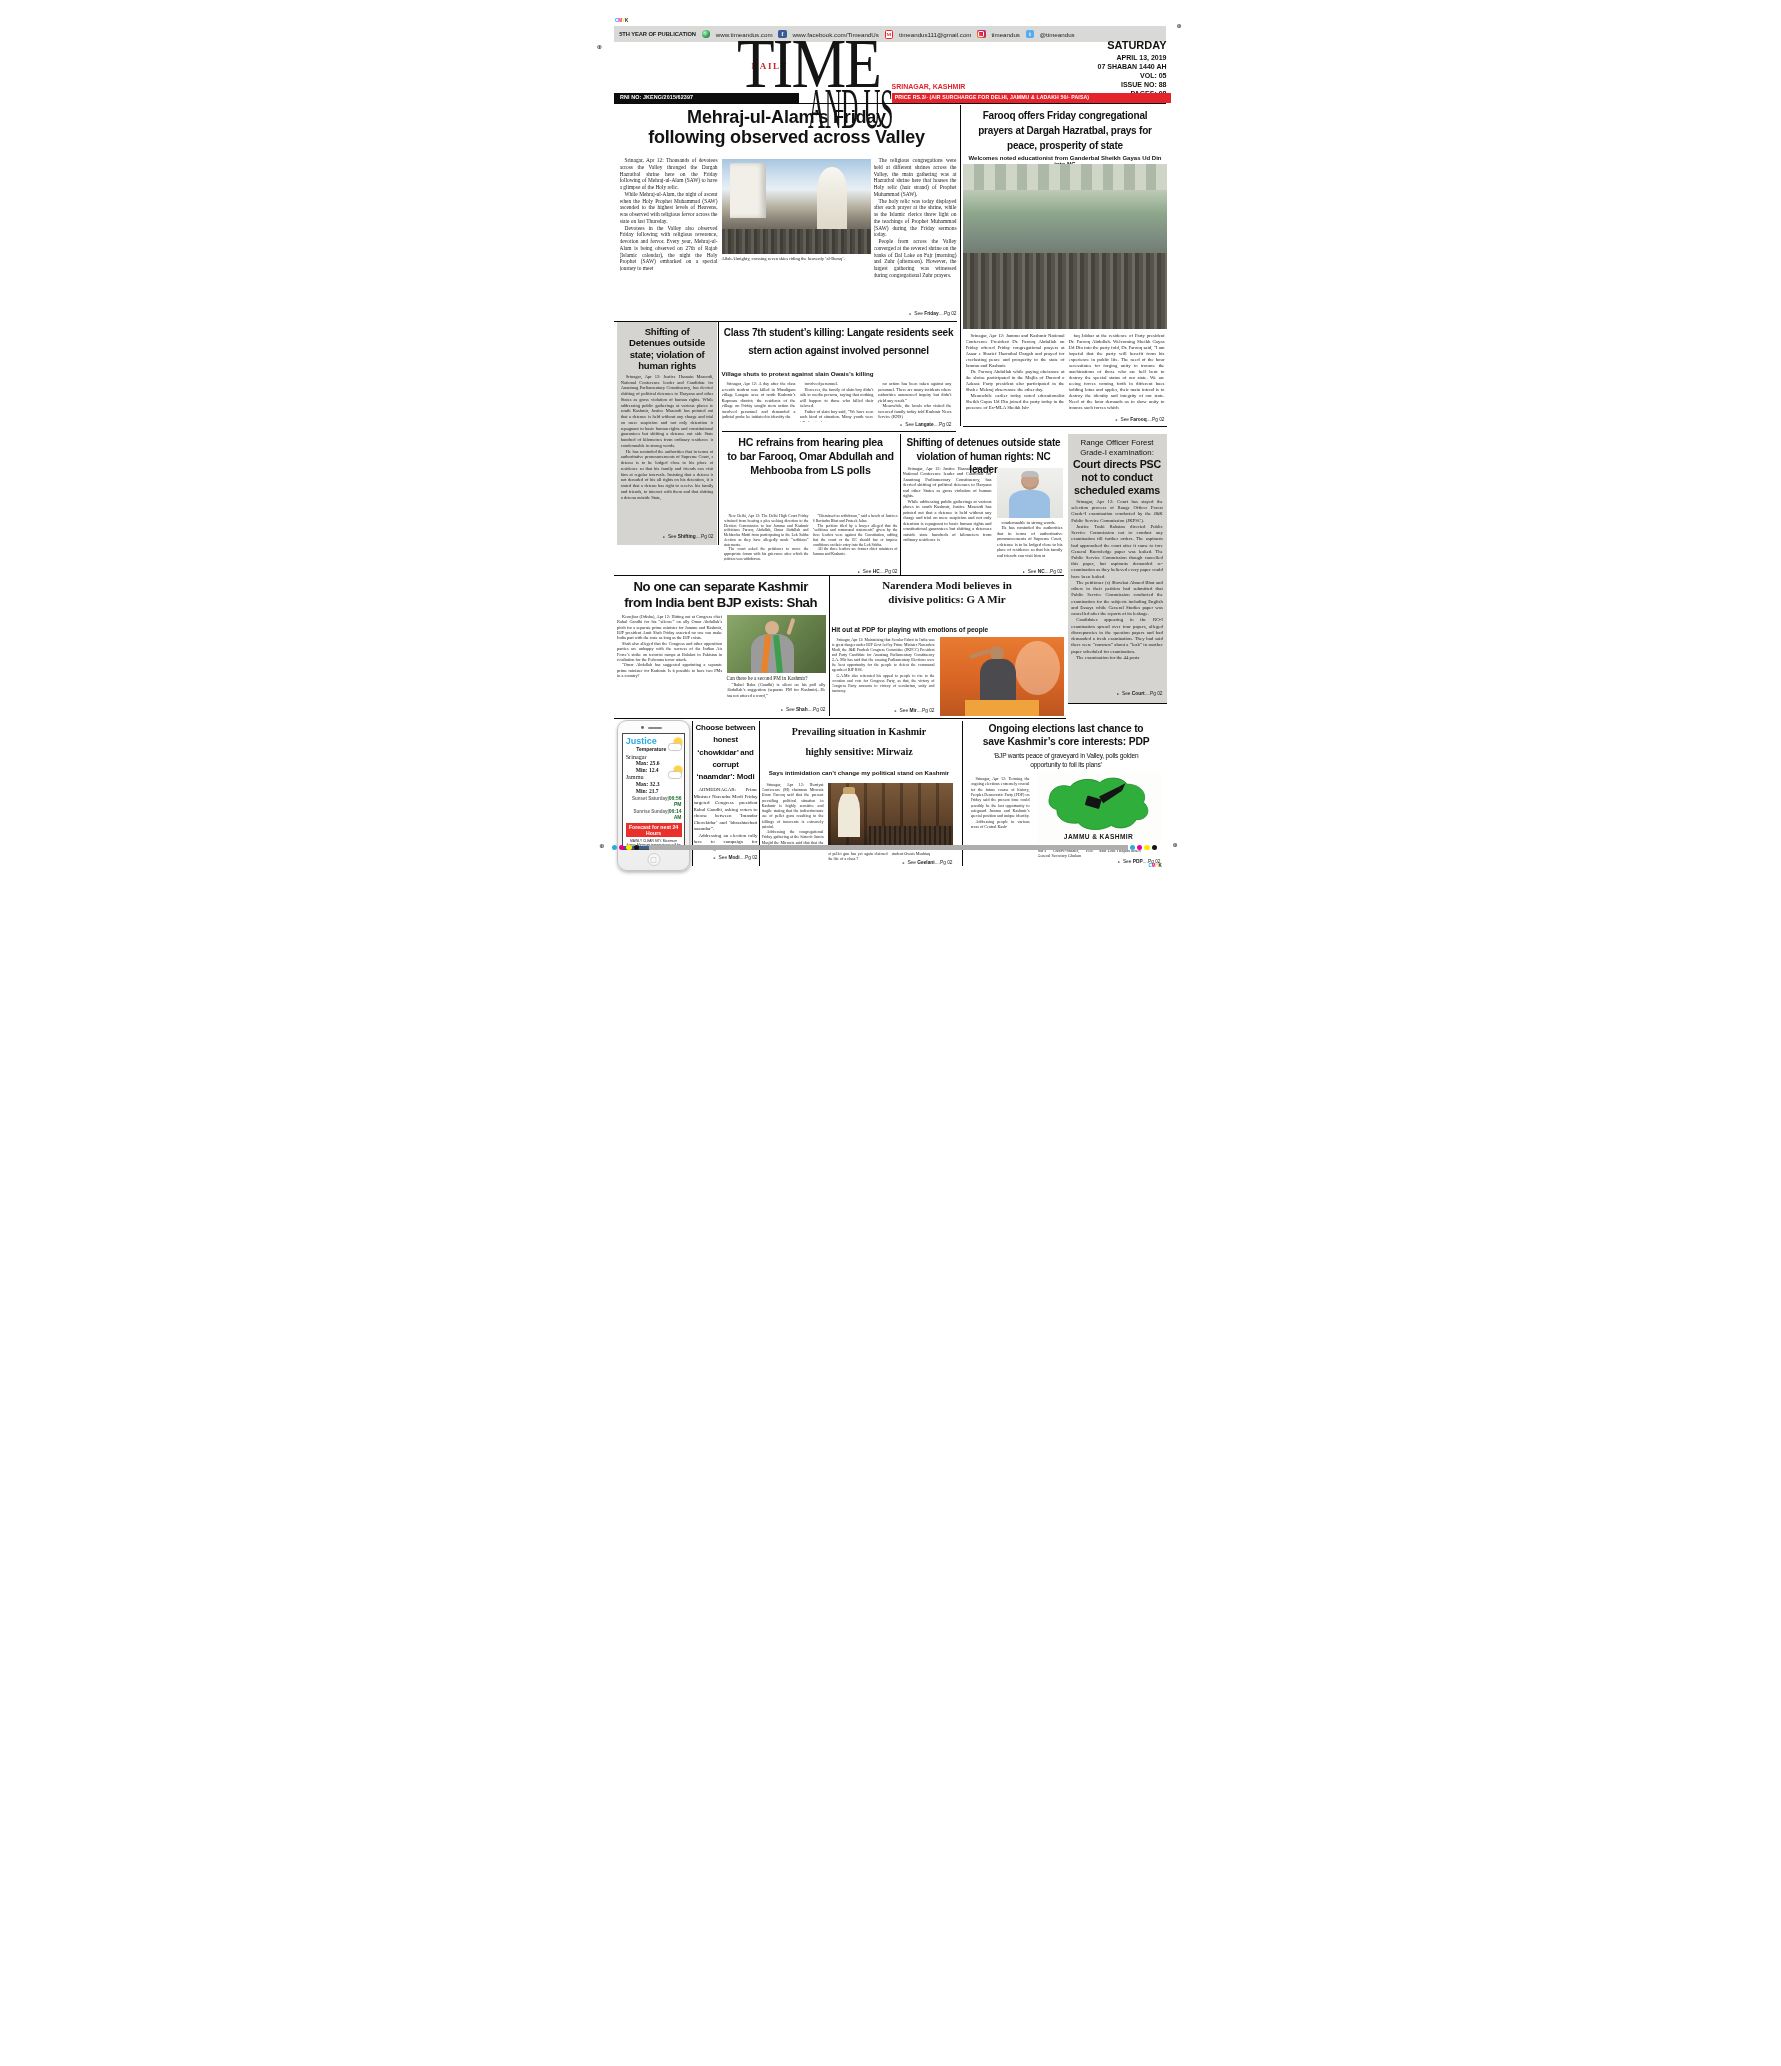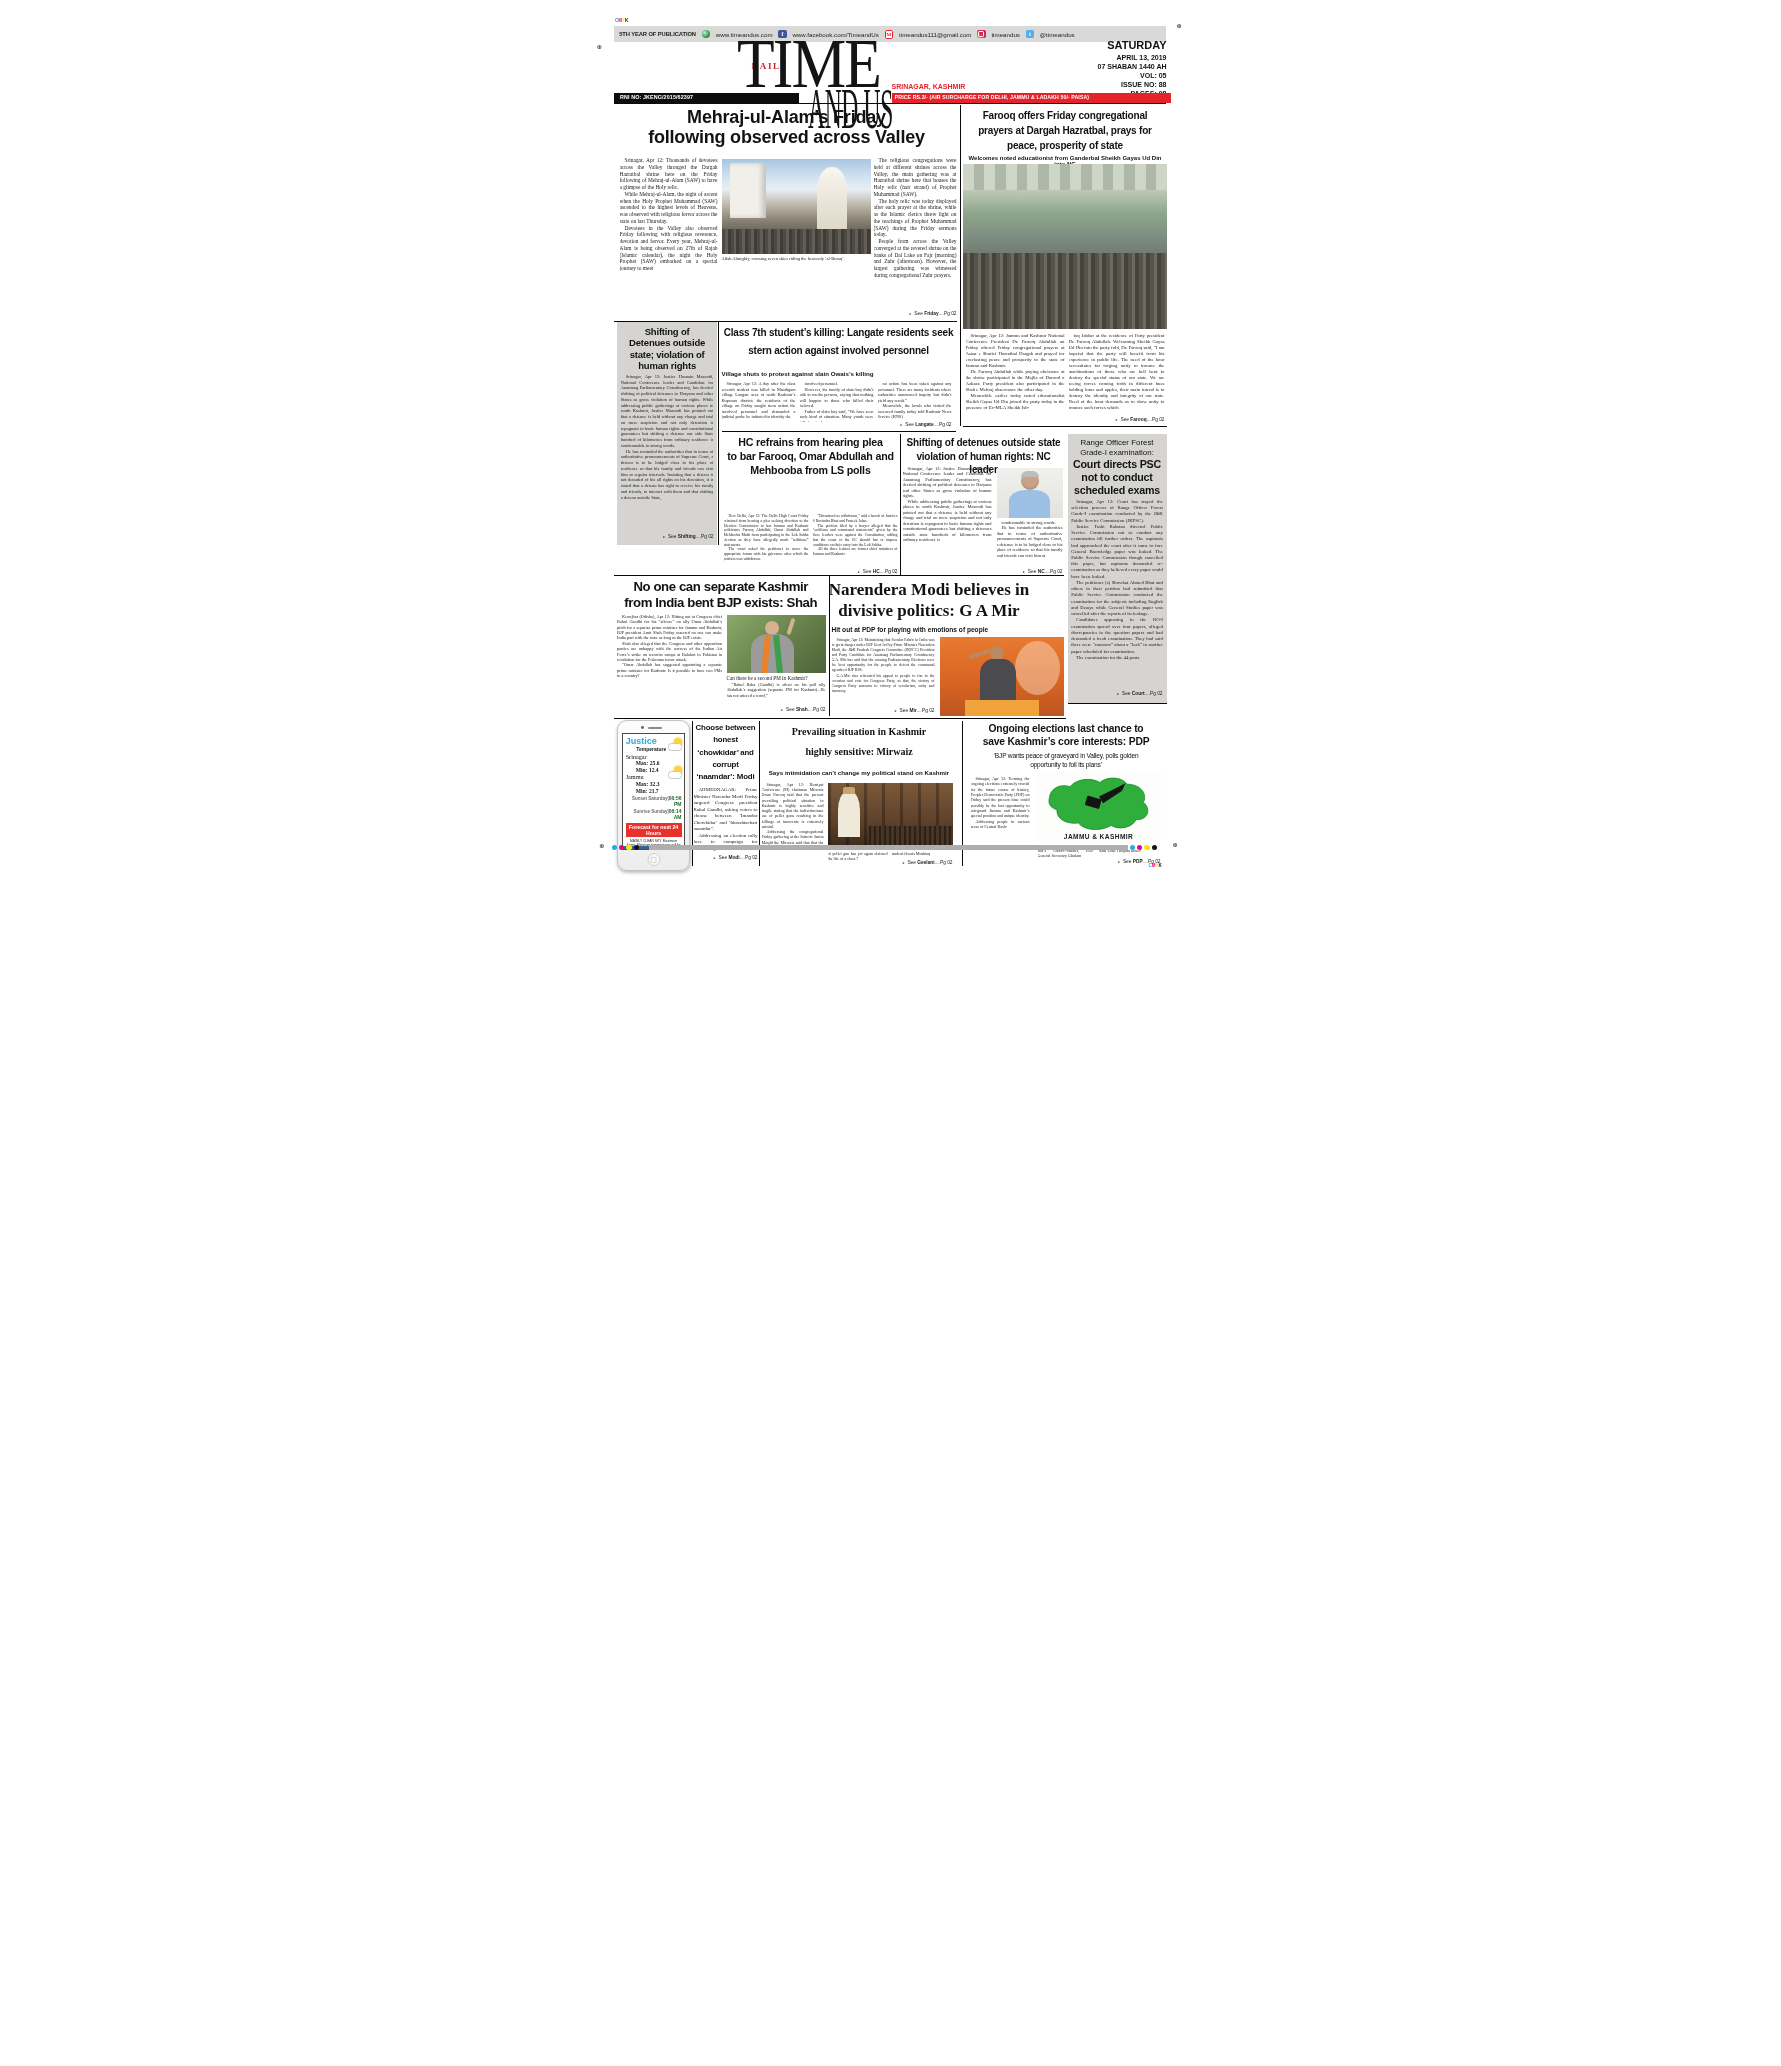--- a/index.html
+++ b/index.html
@@ -264,21 +264,21 @@
     <div class="ph" style="left:48px;top:20px;width:5.8px;height:38px;background:#3f9e4d;transform:rotate(-6deg)"></div>
     <div class="ph" style="left:62px;top:3.3px;width:4.1px;height:16.5px;border-radius:2.1px;background:#d8b18e;transform:rotate(18deg)"></div>
   </div>
   <div class="abs caption" style="left:133px;top:675px;width:99px;font-size:5.2px">Can there be a second PM in Kashmir?</div>
   <div class="abs body-text" style="left:133px;top:682px;width:99px;height:24px;font-size:4.3px;line-height:1.25">
       <p style="text-indent:5px;margin:0">“Rahul Baba (Gandhi) is silent on his poll ally Abdullah’s suggestion (separate PM for Kashmir)...He has not uttered a word,”</p>
     </div>
   <div class="abs see" style="left:133px;top:707px;width:99px"><span class="arr">▸</span><span>See </span><b>Shah</b><span>....Pg 02</span></div>
   <div class="vline" style="left:235px;top:576px;height:140px"></div>
 
-  <div class="abs hl-serif" style="left:220px;top:579px;width:231px;font-size:17px;line-height:1.25">Narendera Modi believes in
+  <div class="abs hl-serif" style="left:238px;top:579px;width:231px;font-size:11px;line-height:1.25">Narendera Modi believes in
 divisive politics: G A Mir</div>
   <div class="abs subhead" style="left:238px;top:626px;width:231px;font-size:6.6px">Hit out at PDP for playing with emotions of people</div>
   <div class="abs body-text" style="left:238px;top:638px;width:103px;height:69px;font-size:3.9px;line-height:1.3">
       <p>Srinagar, Apr 12: Maintaining that Secular Fabric in India was in great danger under BJP Govt led by Prime Minister Narendera Modi, the J&amp;K Pradesh Congress Committee (JKPCC) President and Party Candidate for Anantnag Parliamentary Constituency G.A. Mir has said that the ensuing Parliamentary Elections were the best opportunity for the people to defeat the communal agenda of BJP RSS.</p>
       <p>G.A.Mir also reiterated his appeal to people to rise to the occasion and vote for Congress Party, as that, the victory of Congress Party amounts to victory of secularism, unity and harmony.</p>
     </div>
   <div class="abs see" style="left:238px;top:708px;width:103px"><span class="arr">▸</span><span>See </span><b>Mir</b><span>....Pg 02</span></div>
   <div class="photo" style="left:346px;top:637px;width:124px;height:79px;background:linear-gradient(180deg,#e87a31 0%,#d96524 55%,#bb5620 100%)">
     <div class="ph" style="right:3.3px;top:4.1px;width:45px;height:54px;border-radius:50%;background:rgba(255,228,205,.45)"></div>
     <div class="ph" style="left:50px;top:9px;width:14px;height:14px;border-radius:50%;background:#b98963"></div>

